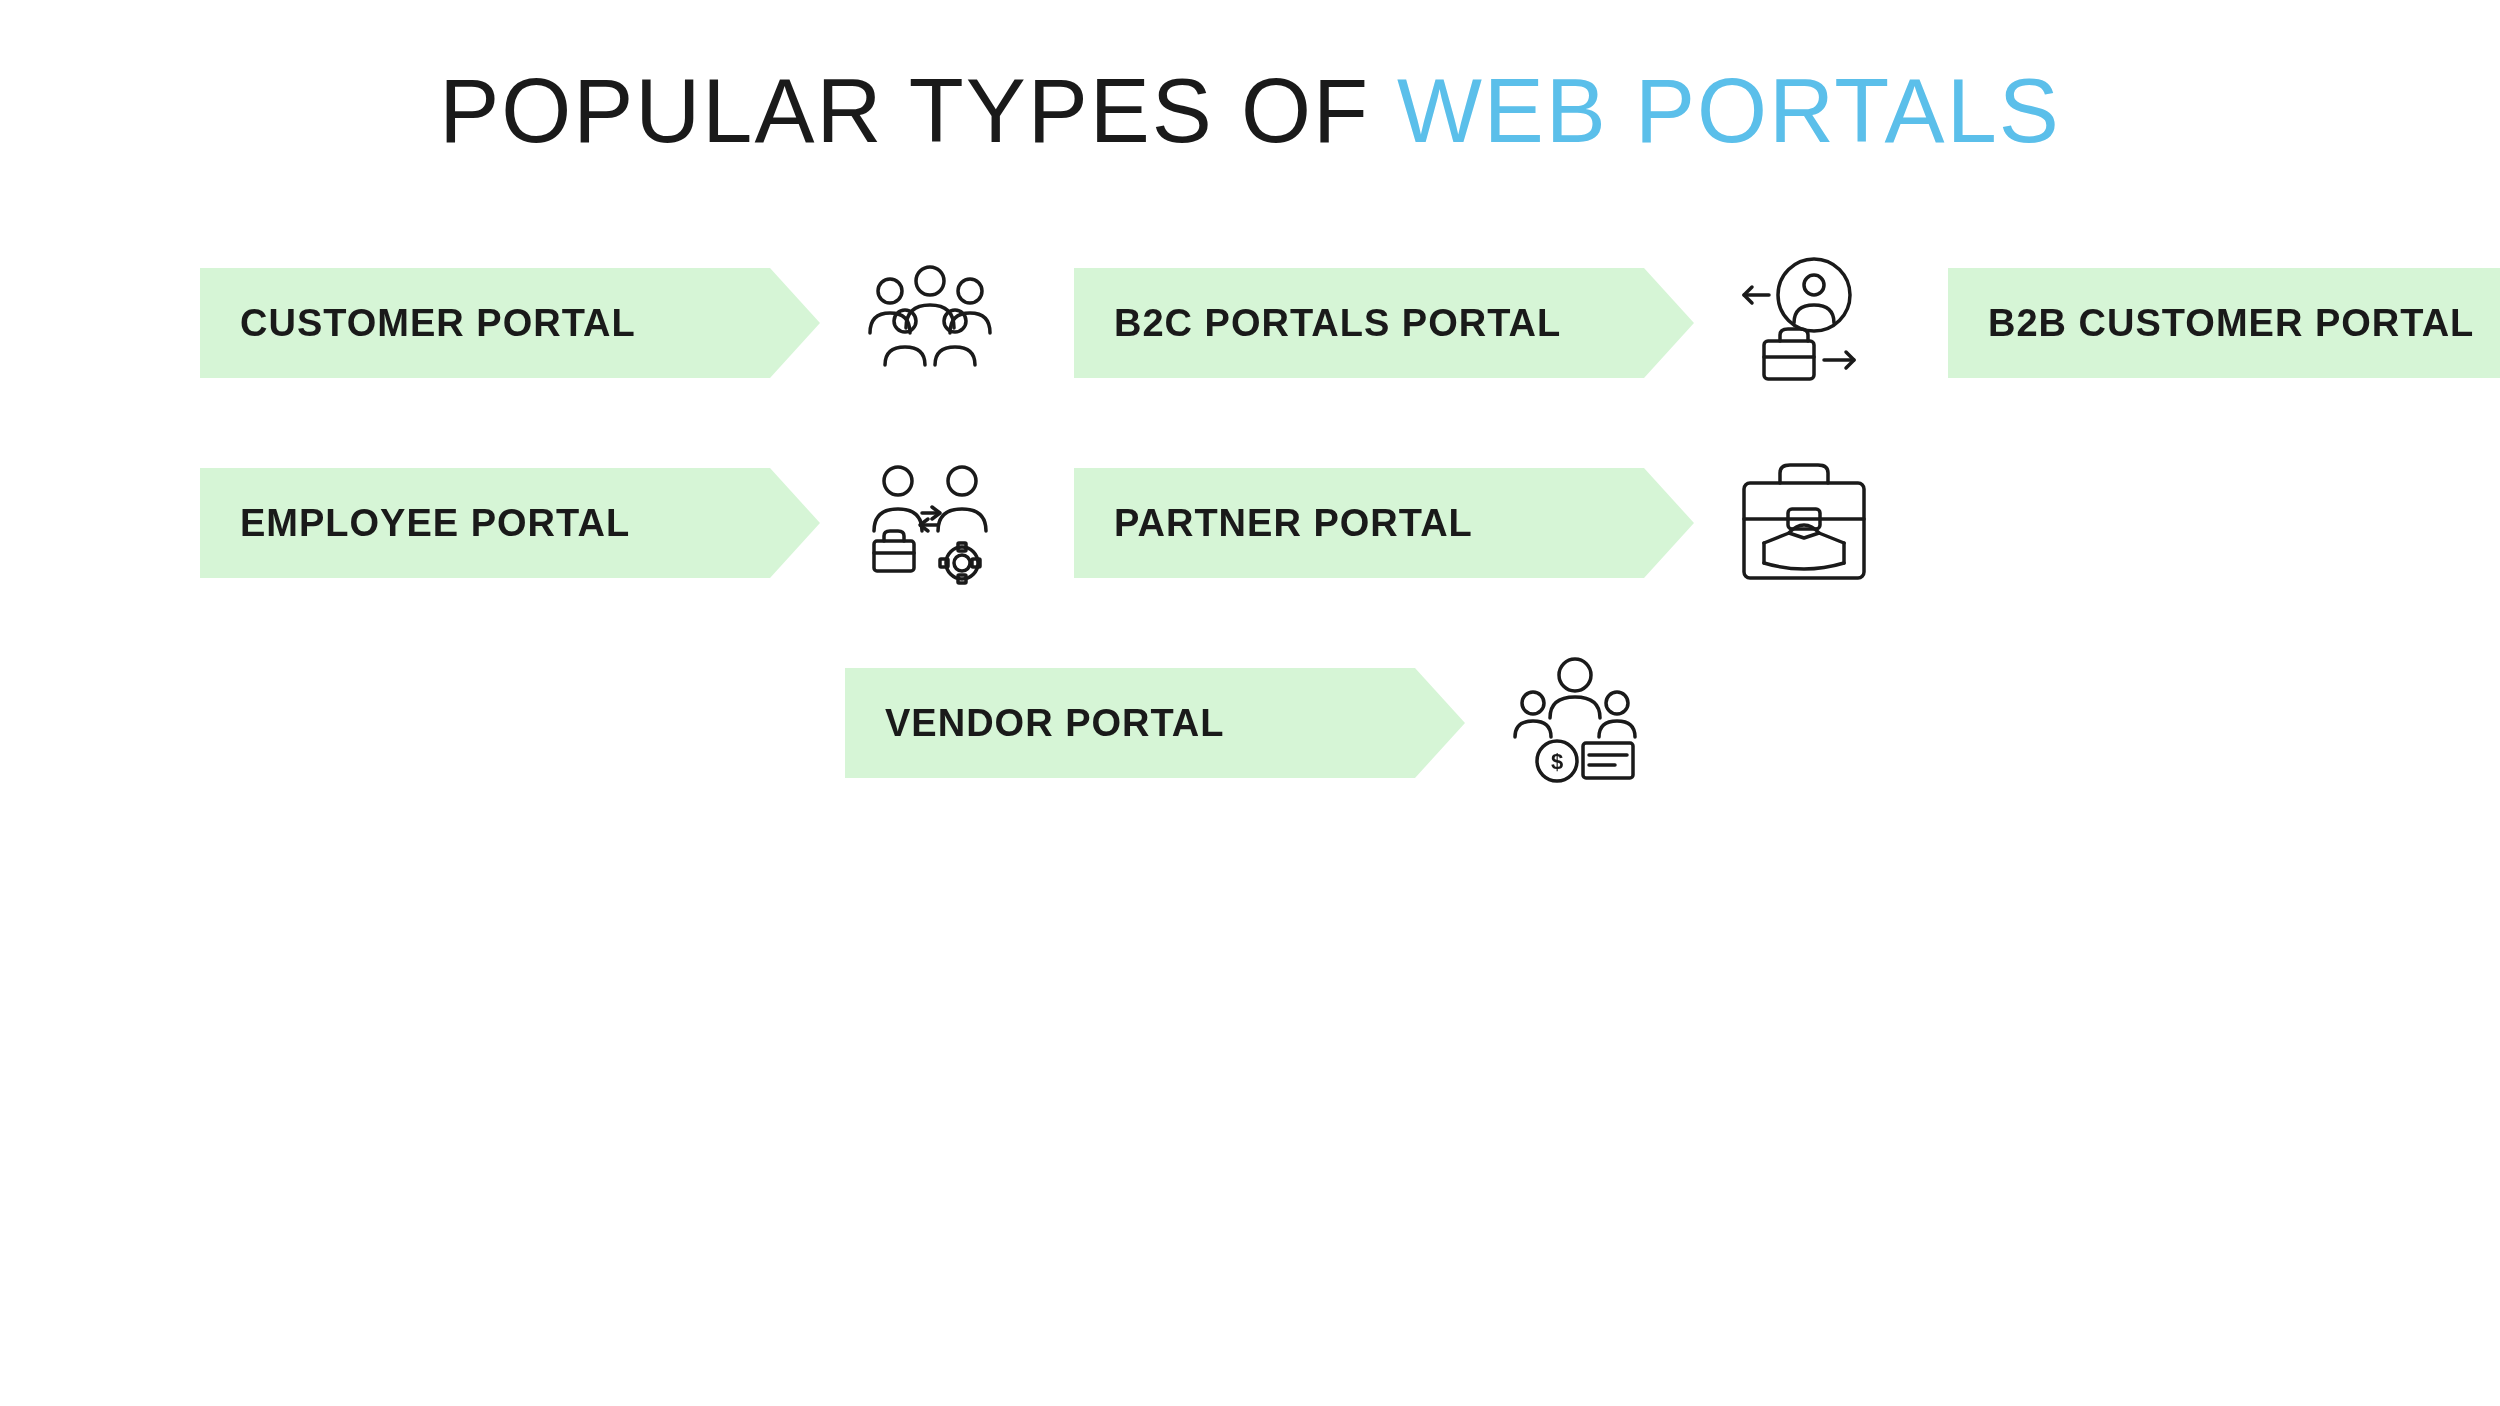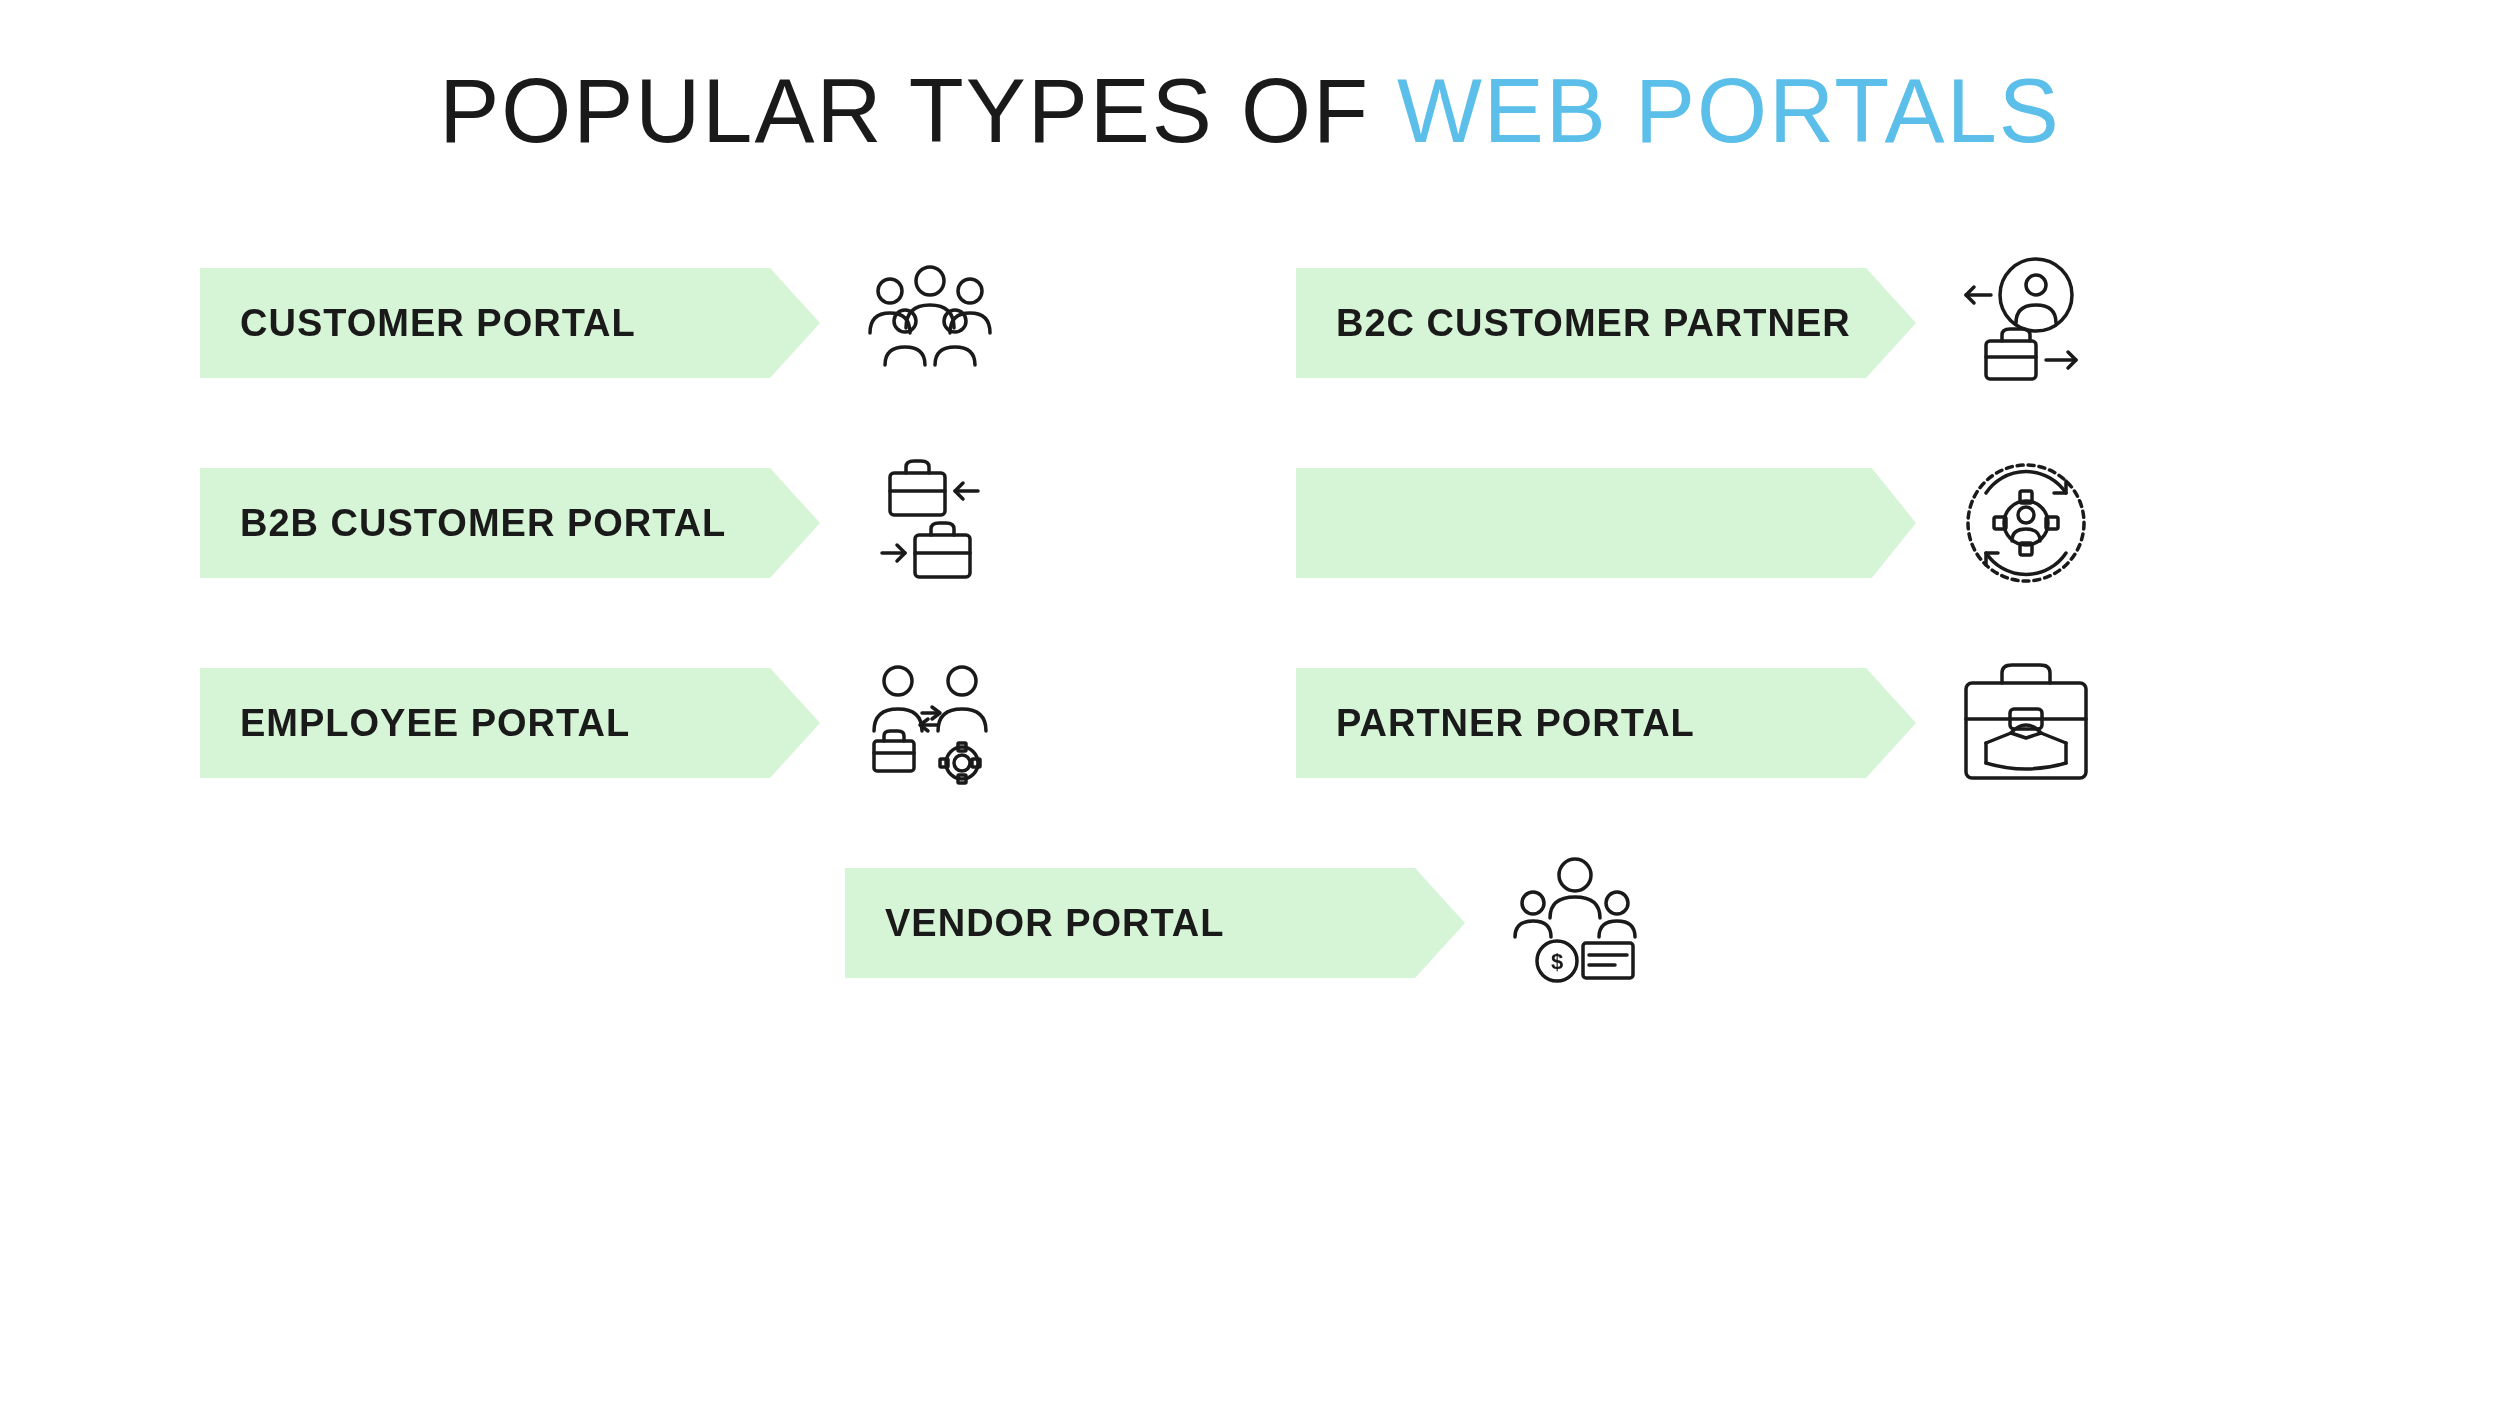--- a/index.html
+++ b/index.html
@@ -20,22 +20,22 @@
       color: #1a1a1a;
       text-align: center;
       margin-bottom: 80px;
       letter-spacing: 2px;
     }
     .page-title .highlight {
       color: #5bbfea;
     }
     .grid {
       display: grid;
-      grid-template-columns: 1fr 1fr;
-      gap: 40px 92px;
+      grid-template-columns: 1fr 1fr 1fr 1fr;
+      gap: 40px 64px;
       width: 2100px;
     }
     .portal-item {
       display: flex;
       align-items: center;
       gap: 30px;
     }
     .arrow-label {
       position: relative;
       display: flex;
@@ -118,21 +118,21 @@
         <path d="M75 112 Q75 94 95 94 Q115 94 115 112"></path>
       </svg>
     </div>
   </div>
 
   <div class="portal-item">
     <div class="arrow-label">
       <svg class="arrow-label-bg" viewBox="0 0 620 110" preserveAspectRatio="none">
         <polygon points="0,0 570,0 620,55 570,110 0,110" fill="#d6f5d6"></polygon>
       </svg>
-      <span class="arrow-label-text">B2C CUSTOMER PARTNER</span>
+      <span class="arrow-label-text">B2C PORTALS PORTAL</span>
     </div>
     <div class="icon-box">
 
       <svg viewBox="0 0 140 140" fill="none" stroke="#1a1a1a" stroke-width="3.5" stroke-linecap="round" stroke-linejoin="round">
 
         <circle cx="80" cy="42" r="36"></circle>
 
         <circle cx="80" cy="32" r="10"></circle>
         <path d="M60 70 Q60 52 80 52 Q100 52 100 70"></path>
 

